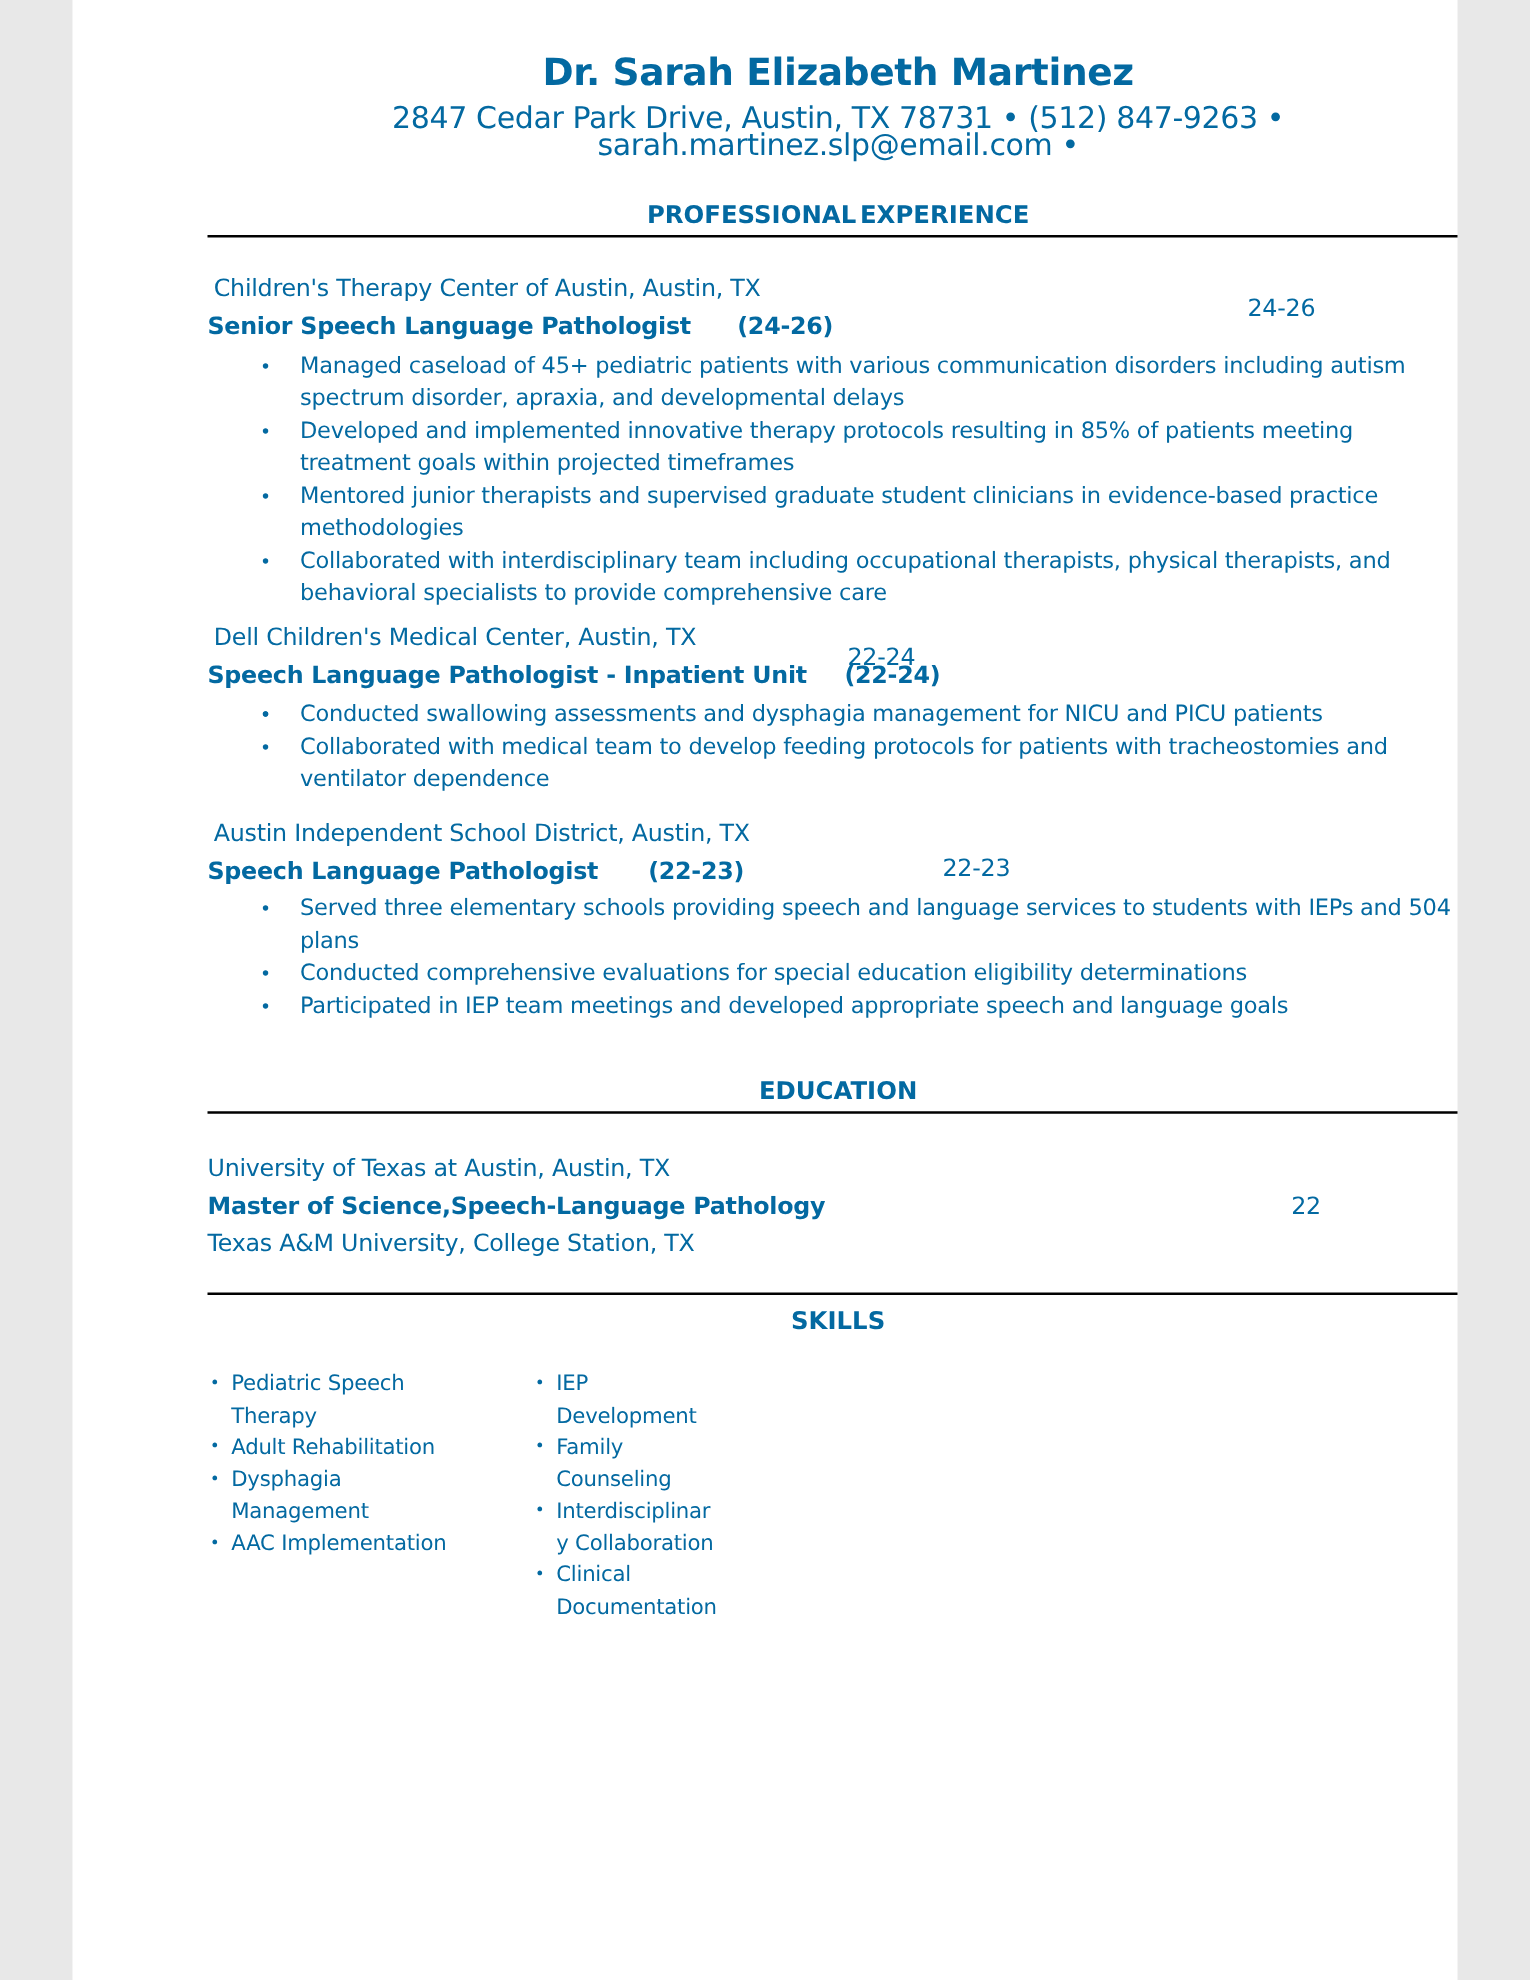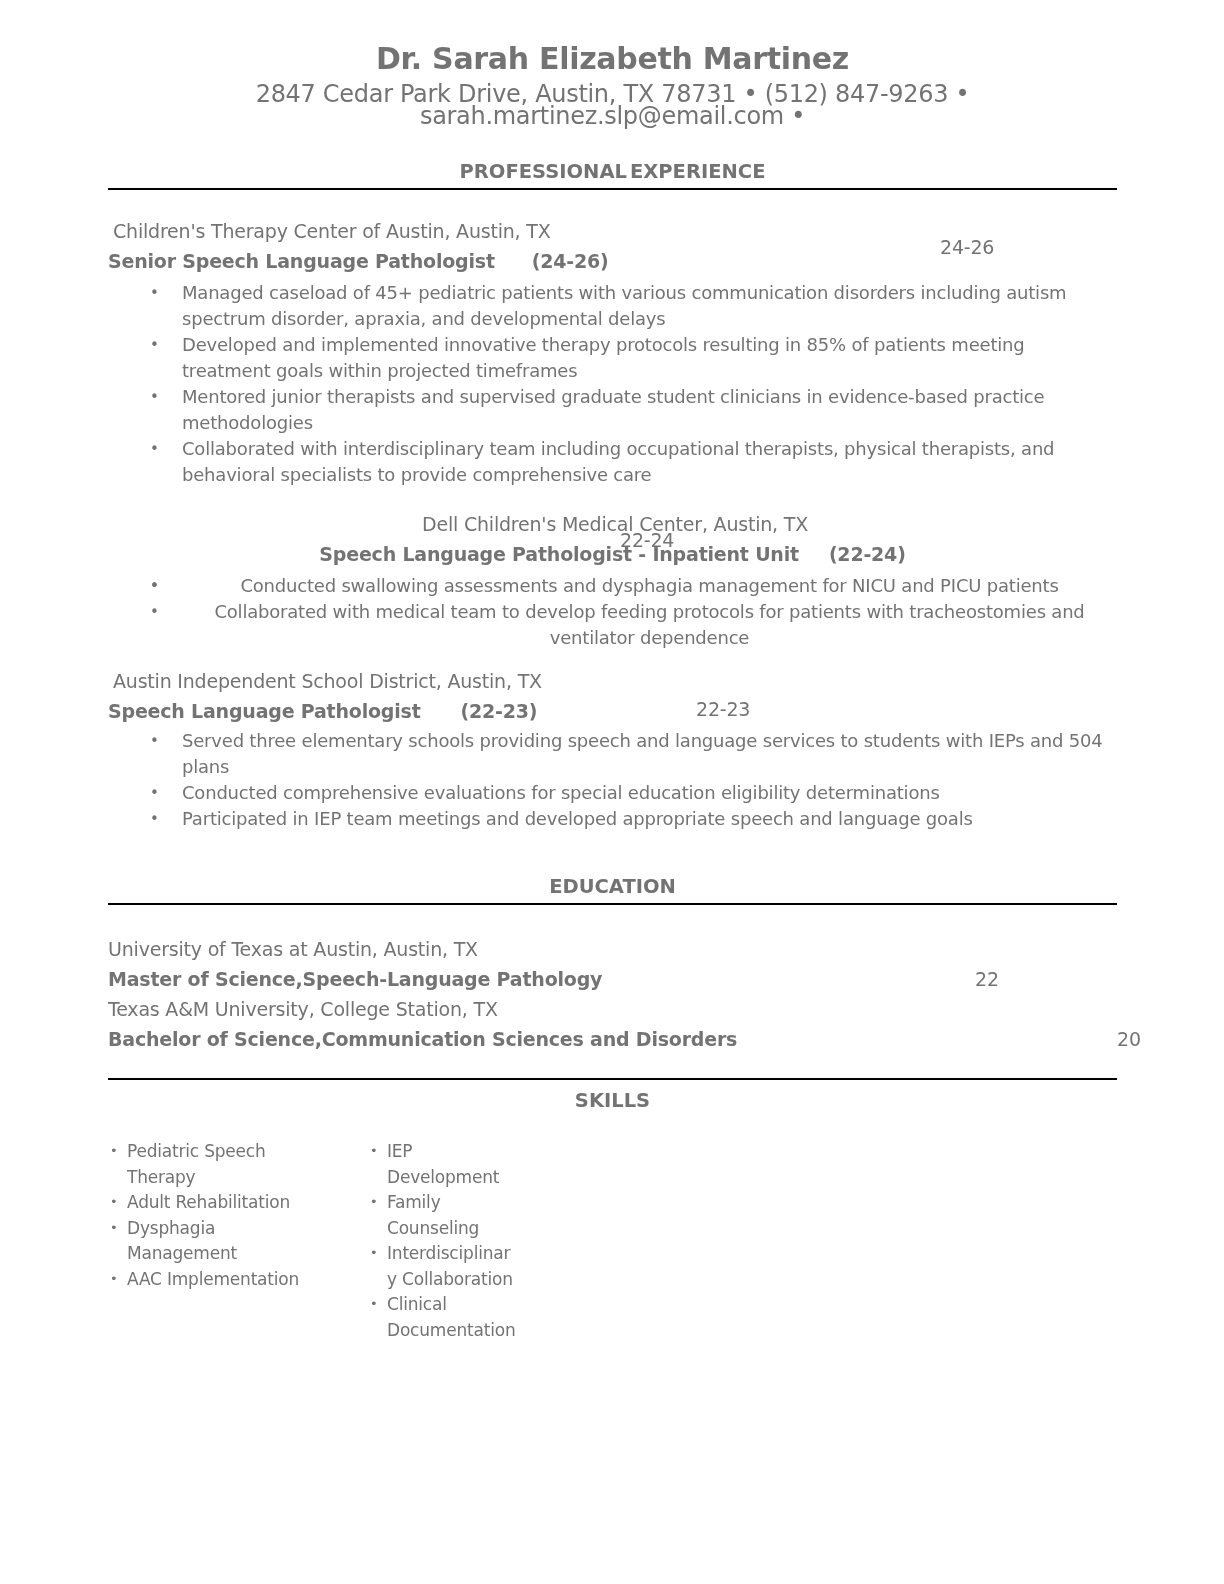--- a/index.html
+++ b/index.html
@@ -1,22 +1,22 @@
 <!DOCTYPE html>
 <html><head>
 <meta charset="utf-8">
 <style>
   html,body { margin:0; padding:0; background:#e8e8e8; }
   .page {
     position:relative;
-    width:1224px; height:1584px;
+    width:1108px; height:1584px;
     background:#ffffff;
     margin:0 auto;
     font-family:"DejaVu Sans", "Liberation Sans", sans-serif;
-    color:#737373;
+    color:#0369a1;
     overflow:hidden;
   }
   .content { width:1009px; margin:0 auto 0 108px; }
 
   
   .name {
     padding-top:40px;
     text-align:center;
     font-size:30px; font-weight:bold;
     line-height:38px;
@@ -48,21 +48,21 @@
     padding-left:5px;
     letter-spacing:-0.2px;
     white-space:nowrap;
   }
   .job-dates { position:absolute; top:16px; font-weight:normal; }
   .job1 .job-head .job-dates { left:832px; }
   .job2 .job-head .job-dates { left:512px; }
   .job3 .job-head .job-dates { left:588px;margin-top:12px; }
 
   .job1 { margin-top:29px; }
-  .job2 { margin-top:24px;text-align:center; }
+  .job2 { margin-top:10px; }
   .job3 { margin-top:18px; }
 
   .job-title {
     font-size:19px; font-weight:bold;
     line-height:24px; margin-top:6px;
     letter-spacing:-0.2px;
     white-space:nowrap;
   }
   .job-title .title-dates { font-weight:bold;padding-left:44px; }
   .job1 .title-dates { margin-left:-7px; }
@@ -173,24 +173,20 @@
     <div class="section-head edu-head">EDUCATION</div>
     <div class="rule edu-rule"></div>
 
     <div class="edu-block">
       <div class="edu-line">University of Texas at Austin, Austin, TX</div>
       <div class="edu-line">
         <span class="edu-degree">Master of Science,Speech-Language Pathology</span>
         <span class="edu-date edu-date-ms">22</span>
       </div>
       <div class="edu-line">Texas A&amp;M University, College Station, TX</div>
-      <div class="edu-line">
-        <span class="edu-degree">Bachelor of Science,Communication Sciences and Disorders</span>
-        <span class="edu-date edu-date-bs">20</span>
-      </div>
     </div>
 
     <div class="rule skills-rule"></div>
     <div class="section-head skills-head">SKILLS</div>
 
     <div class="skills-grid">
       <ul class="skills-col skills-col-1">
         <li><span class="dot">•</span><span>Pediatric Speech Therapy</span></li>
         <li><span class="dot">•</span><span>Adult Rehabilitation</span></li>
         <li><span class="dot">•</span><span>Dysphagia Management</span></li>

